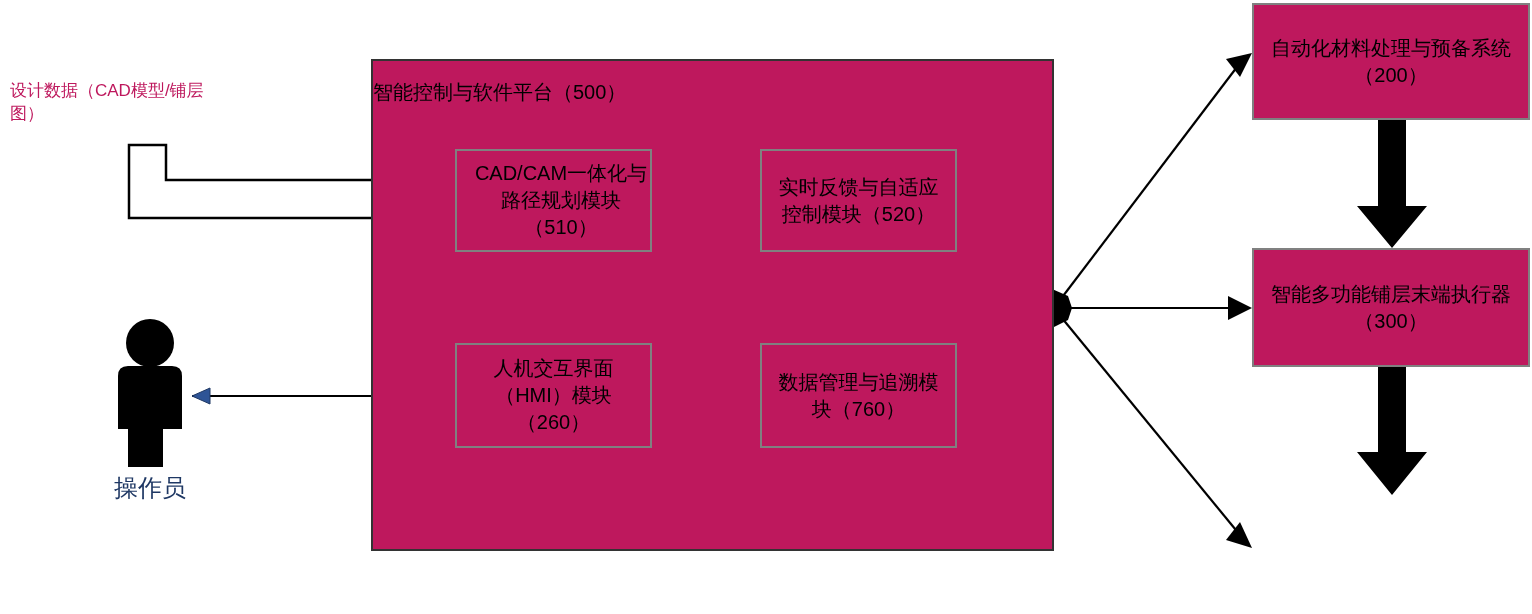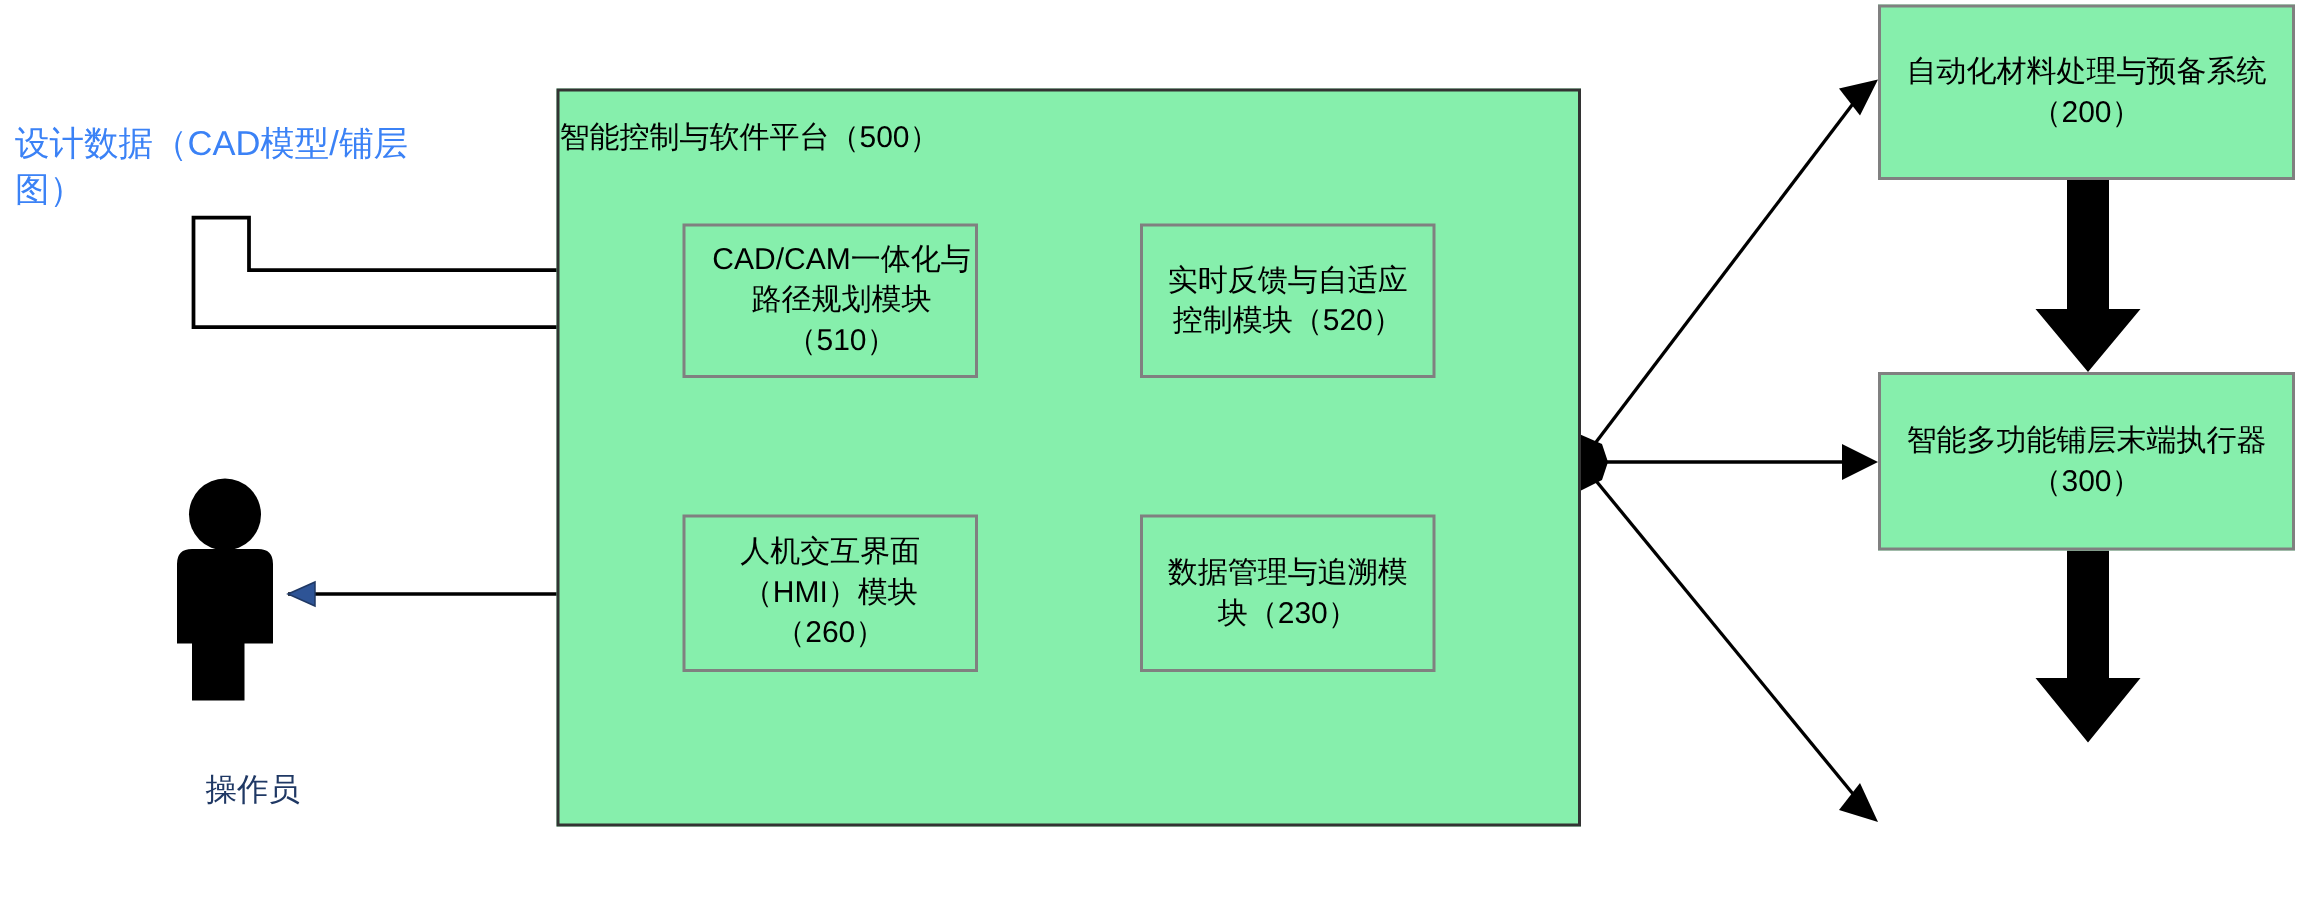--- a/index.html
+++ b/index.html
@@ -14,21 +14,21 @@
     position: relative;
     width: 1532px;
     height: 614px;
     background: #ffffff;
     overflow: hidden;
   }
   .box {
     position: absolute;
     box-sizing: border-box;
     border: 2px solid #808080;
-    background: #86efac;
+    background: #be185d;
     display: flex;
     align-items: center;
     justify-content: center;
     text-align: center;
     color: #000000;
     line-height: 1.35;
     white-space: pre-line;
   }
   .platform-box {
     border: 2px solid #333333;
@@ -45,32 +45,31 @@
   .module-box {
     font-size: 20px;
     border: 2px solid #808080;
   }
   .right-box {
     font-size: 20px;
     border: 2px solid #808080;
   }
   .free-label {
     position: absolute;
-    color: #3b82f6;
-    font-size: 23px;
+    color: #be185d;
+    font-size: 17px;
     line-height: 1.35;
     white-space: pre-line;
   }
   .operator-label {
     position: absolute;
-    font-size: 21px;
+    font-size: 24px;
     color: #1f3864;
-    text-align: right;
+    text-align: center;
     white-space: nowrap;
-    margin-top: 40px;
   }
   svg.layer {
     position: absolute;
     left: 0;
     top: 0;
     width: 1532px;
     height: 614px;
     overflow: visible;
   }
   .shape-black { fill: #000000; }
@@ -158,21 +157,21 @@
 （510）</div>
 
   <div class="box module-box" style="left:760px; top:149px; width:197px; height:103px;">实时反馈与自适应
 控制模块（520）</div>
 
   <div class="box module-box" style="left:455px; top:343px; width:197px; height:105px;">人机交互界面
 （HMI）模块
 （260）</div>
 
   <div class="box module-box" style="left:760px; top:343px; width:197px; height:105px;">数据管理与追溯模
-块（230）</div>
+块（760）</div>
 
   <div class="box right-box" style="left:1252px; top:3px; width:278px; height:117px;">自动化材料处理与预备系统
 （200）</div>
 
   <div class="box right-box" style="left:1252px; top:248px; width:278px; height:119px;">智能多功能铺层末端执行器
 （300）</div>
 
 
 </div>
 

